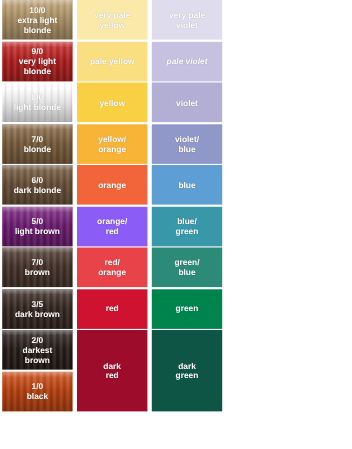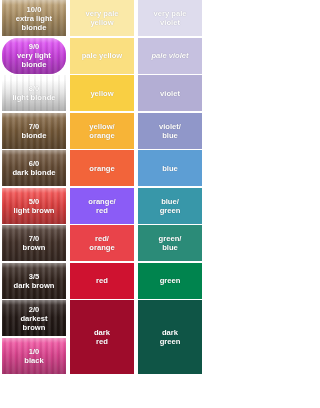--- a/index.html
+++ b/index.html
@@ -122,21 +122,21 @@
     </div>
     <div class="cell" style="background-color: rgb(250, 233, 168);">
       <div class="cell-label">very pale
 yellow</div>
     </div>
     <div class="cell" style="background-color: rgb(222, 220, 237);">
       <div class="cell-label">very pale
 violet</div>
     </div>
 
-    <div class="cell hair" style="background-color: #d946ef; border-radius: 16px;">
+    <div class="cell hair" style="background-color: #b91c1c;">
       <div class="cell-label">9/0
 very light
 blonde</div>
     </div>
     <div class="cell" style="background-color: rgb(250, 223, 128);">
       <div class="cell-label">pale yellow</div>
     </div>
     <div class="cell" style="background-color: rgb(198, 193, 224); font-style: italic;">
       <div class="cell-label">pale violet</div>
     </div>
@@ -169,21 +169,21 @@
       <div class="cell-label">6/0
 dark blonde</div>
     </div>
     <div class="cell" style="background-color: rgb(242, 100, 58);">
       <div class="cell-label">orange</div>
     </div>
     <div class="cell" style="background-color: rgb(93, 158, 212);">
       <div class="cell-label">blue</div>
     </div>
 
-    <div class="cell hair" style="background-color: #ef4444;">
+    <div class="cell hair" style="background-color: #701a75;">
       <div class="cell-label">5/0
 light brown</div>
     </div>
     <div class="cell" style="background-color: #8b5cf6;">
       <div class="cell-label">orange/
 red</div>
     </div>
     <div class="cell" style="background-color: rgb(56, 151, 169);">
       <div class="cell-label">blue/
 green</div>
@@ -220,19 +220,19 @@
     </div>
     <div class="cell span2" style="background-color: rgb(158, 12, 43);">
       <div class="cell-label">dark
 red</div>
     </div>
     <div class="cell span2" style="background-color: rgb(15, 85, 70);">
       <div class="cell-label">dark
 green</div>
     </div>
 
-    <div class="cell hair" style="background-color: #ec4899;">
+    <div class="cell hair" style="background-color: #c2410c;">
       <div class="cell-label">1/0
 black</div>
     </div>
 
   </div>
 </div>
 
 </body></html>

